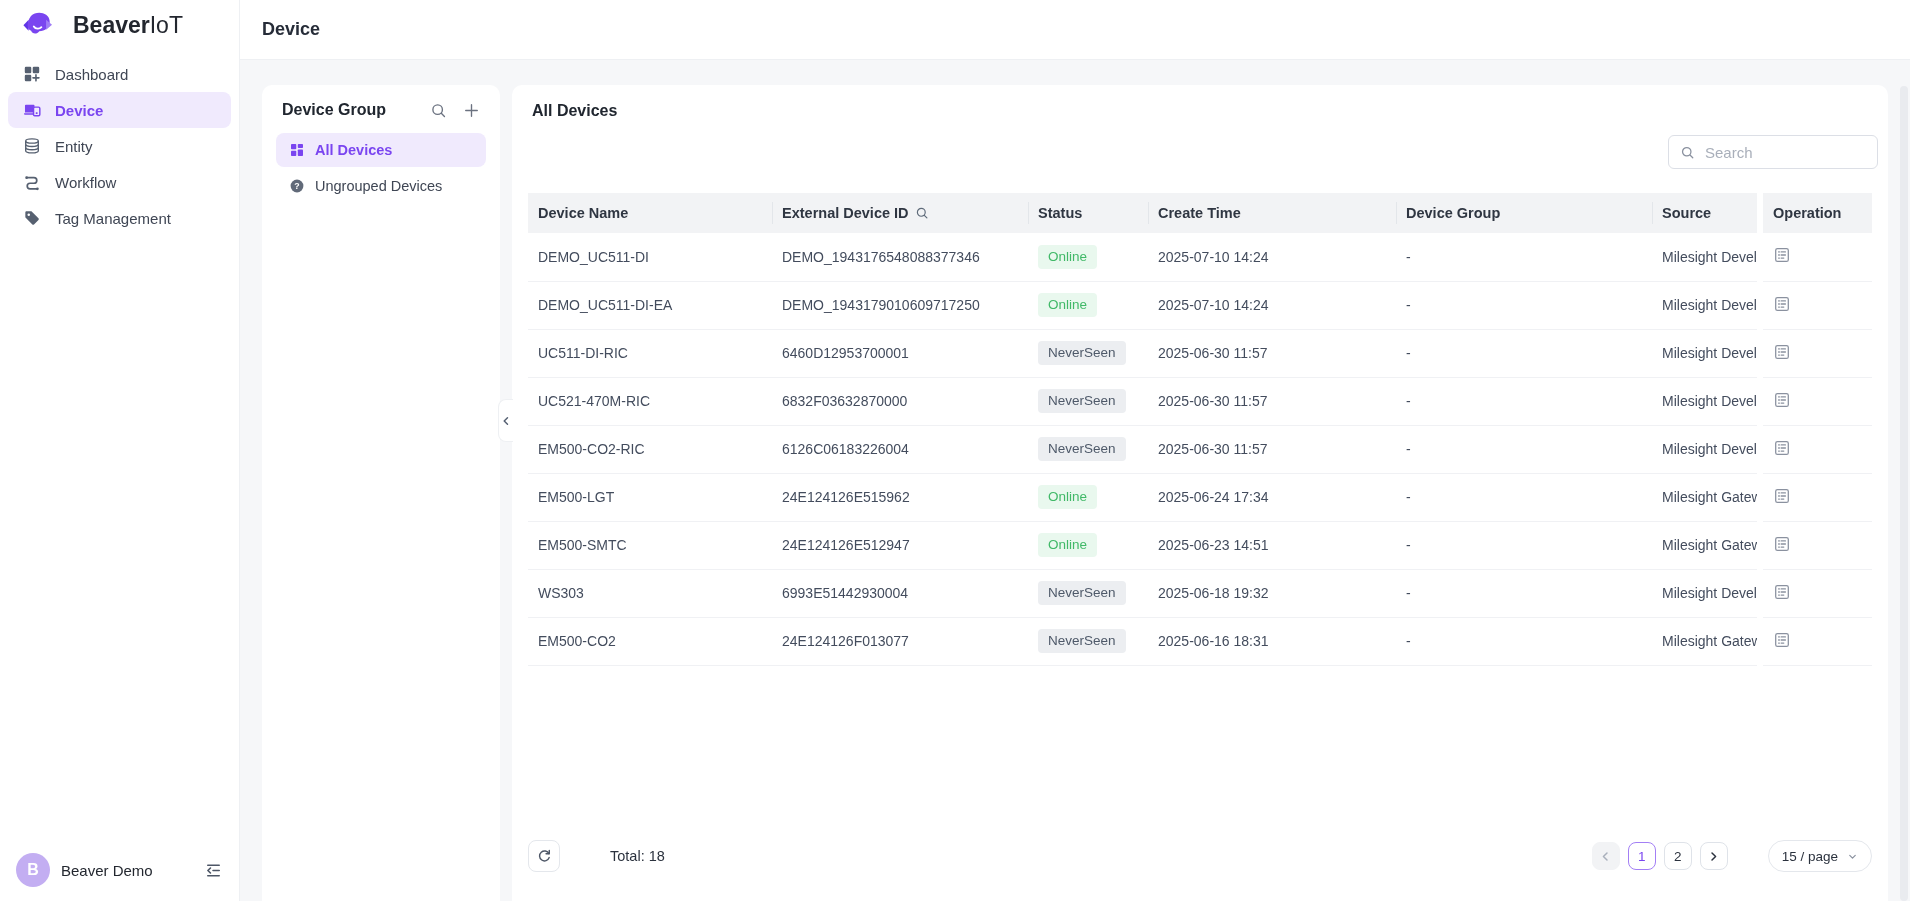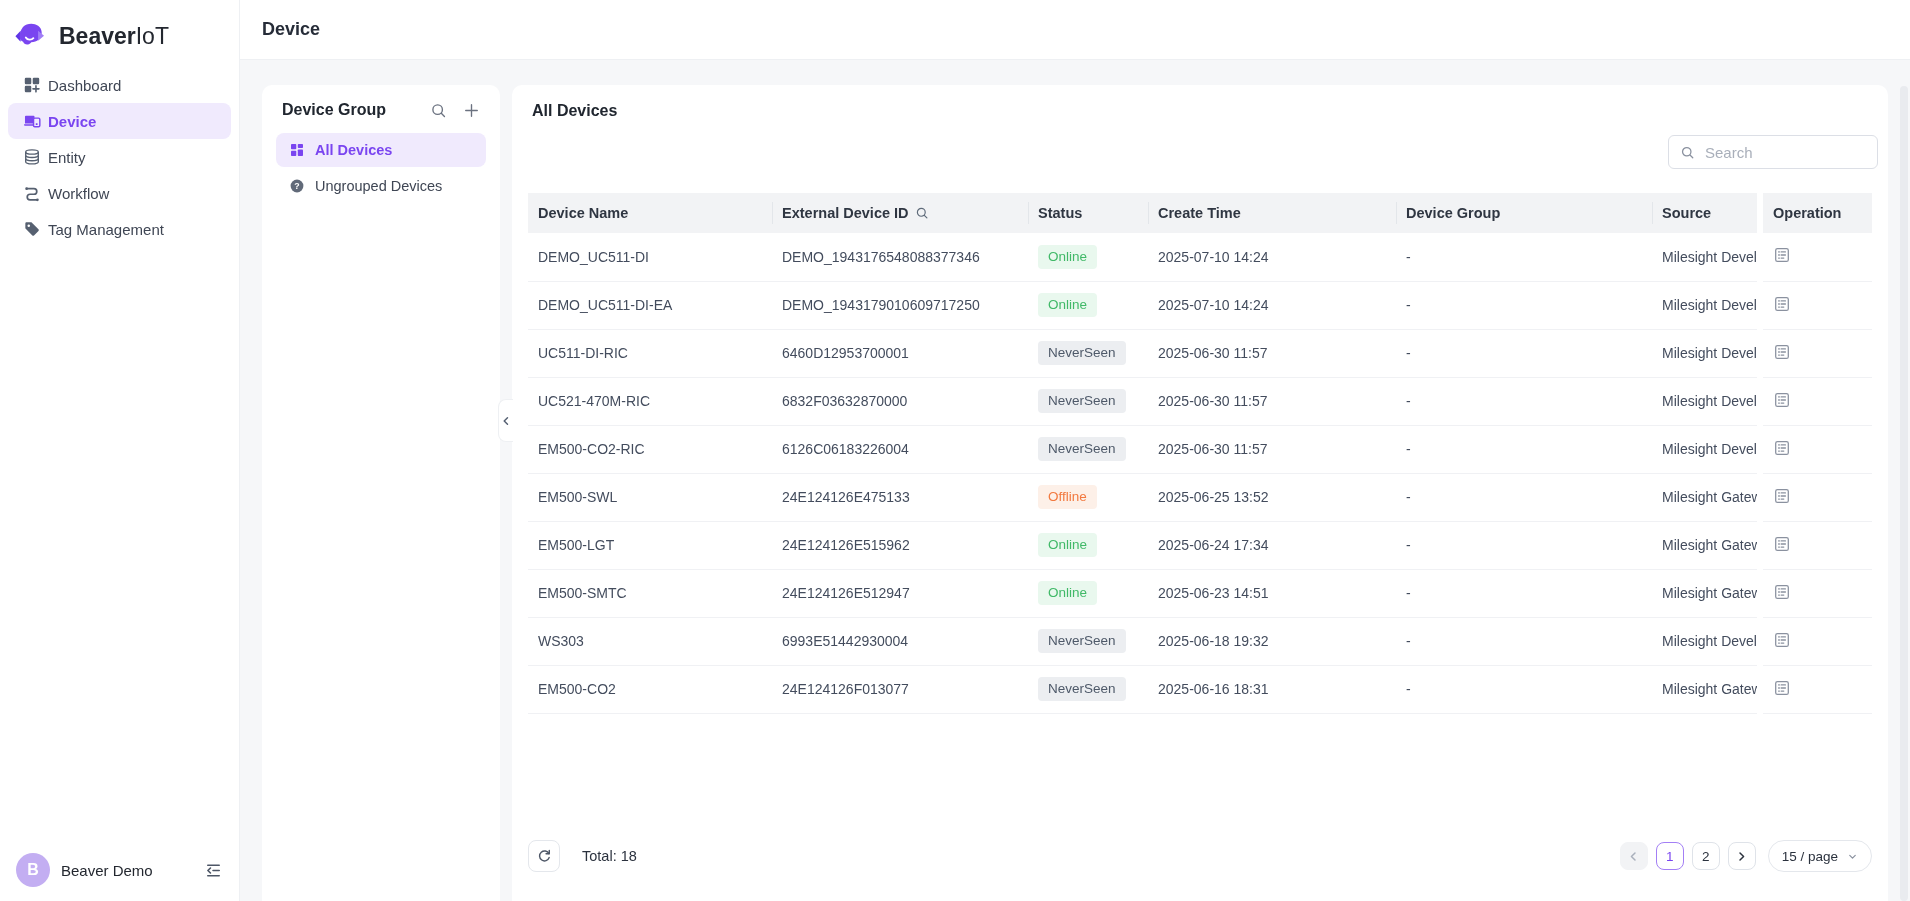--- a/index.html
+++ b/index.html
@@ -4,27 +4,27 @@
 <style>
   html,body{margin:0;padding:0;overflow:hidden;}
   .stage{position:relative;width:1910px;height:901px;background:#f6f7f9;
     font-family:"Liberation Sans","DejaVu Sans",sans-serif;color:#333;}
   .ic{display:inline-flex;}
   .ic svg{width:100%;height:100%;display:block;}
 
   
   .sidebar{position:absolute;left:0;top:0;width:240px;height:100%;background:#fff;
     border-right:1px solid #eef0f3;box-sizing:border-box;z-index:3;}
-  .logo{display:flex;align-items:center;gap:11px;padding:10px 14px 8px;margin-top:11px;}
+  .logo{display:flex;align-items:center;gap:17px;padding:10px 22px 8px;}
   .logo-mark{width:34px;height:30px;}
   .logo-text{font-size:23px;color:#23272f;}
   .logo-text .bold{font-weight:700;}
   .logo-text .thin{font-weight:400;}
   .side-nav{padding:8px 8px;}
-  .nav-item{display:flex;align-items:center;gap:7px;height:36px;padding:0 15px;
+  .nav-item{display:flex;align-items:center;gap:14px;height:36px;padding:0 15px;
     border-radius:8px;font-size:15px;color:#3f4654;cursor:pointer;box-sizing:border-box;}
   .nav-item .ic{width:18px;height:18px;color:#566070;}
   .nav-item.active{background:var(--accent-bg);color:var(--accent);font-weight:600;}
   .nav-item.active .ic{color:var(--accent);--icon-bg:var(--accent-bg);}
   .user-row{position:absolute;left:0;bottom:0;width:100%;height:62px;display:flex;
     align-items:center;gap:11px;padding:0 16px;box-sizing:border-box;}
   .avatar{width:34px;height:34px;border-radius:50%;background:#c3aef2;color:#fff;
     font-weight:700;font-size:16px;display:flex;align-items:center;justify-content:center;}
   .user-name{flex:1;font-size:15px;color:#23272f;}
   .collapse-btn{width:19px;height:19px;color:#4d5666;cursor:pointer;background:none;border:none;padding:0;}
@@ -80,21 +80,21 @@
   tbody td{height:48px;border-bottom:1px solid #f0f1f4;font-size:14px;color:#434c5d;
     padding:0 10px;white-space:nowrap;overflow:hidden;box-sizing:border-box;}
   td.op{background:#fff;border-left:6px solid #fff;}
   .badge{display:inline-block;padding:4px 10px;border-radius:4px;font-size:13.5px;line-height:1.15;}
   .badge.online{background:var(--online-bg);color:var(--online);}
   .badge.offline{background:var(--offline-bg);color:var(--offline);}
   .badge.neverseen{background:var(--neverseen-bg);color:var(--neverseen);}
   .op-btn{background:none;border:none;color:#8a919f;cursor:pointer;padding:0;width:18px;height:18px;}
 
   
-  .card-footer{position:absolute;left:16px;right:16px;bottom:27px;height:36px;display:flex;align-items:center;}
+  .card-footer{position:absolute;left:16px;right:16px;bottom:27px;height:36px;display:flex;align-items:center;gap:28px;}
   .refresh-btn{width:32px;height:32px;border:1px solid #e4e7ec;border-radius:8px;background:#fff;
     color:#4d5666;display:flex;align-items:center;justify-content:center;cursor:pointer;box-sizing:border-box;}
   .refresh-btn .ic{width:16px;height:16px;}
   .total{margin-left:22px;font-size:14.5px;color:#2b323e;}
   .spacer{flex:1;}
   .pager{display:flex;align-items:center;}
   .pg-btn{min-width:28px;height:28px;margin-left:8px;border:1px solid #dfe3e9;border-radius:8px;
     background:#fff;display:flex;align-items:center;justify-content:center;font-size:13.5px;
     color:#2b323e;cursor:pointer;box-sizing:border-box;padding:0 6px;}
   .pg-btn .ic{width:13px;height:13px;}
@@ -366,34 +366,20 @@
                   </svg>
                 </button></td>
             </tr>
             <tr>
               <td>EM500-CO2-RIC</td>
               <td>6126C06183226004</td>
               <td><span class="badge neverseen">NeverSeen</span></td>
               <td>2025-06-30 11:57</td>
               <td>-</td>
               <td>Milesight Devel</td>
-              <td class="op fixed-col"><button class="op-btn ic">
-                  <svg viewBox="0 0 20 20" fill="none" stroke="currentColor" stroke-width="1.4" stroke-linecap="round">
-                    <rect x="3" y="2.8" width="14" height="14.4" rx="2"></rect>
-                    <path d="M6.2 6.6h.9M6.2 10h.9M6.2 13.4h.9M9 6.6h4.8M9 10h4.8M9 13.4h3"></path>
-                  </svg>
-                </button></td>
-            </tr>
-            <tr>
-              <td>EM500-SWL</td>
-              <td>24E124126E475133</td>
-              <td><span class="badge offline">Offline</span></td>
-              <td>2025-06-25 13:52</td>
-              <td>-</td>
-              <td>Milesight Gatew</td>
               <td class="op fixed-col"><button class="op-btn ic">
                   <svg viewBox="0 0 20 20" fill="none" stroke="currentColor" stroke-width="1.4" stroke-linecap="round">
                     <rect x="3" y="2.8" width="14" height="14.4" rx="2"></rect>
                     <path d="M6.2 6.6h.9M6.2 10h.9M6.2 13.4h.9M9 6.6h4.8M9 10h4.8M9 13.4h3"></path>
                   </svg>
                 </button></td>
             </tr>
             <tr>
               <td>EM500-LGT</td>
               <td>24E124126E515962</td>

